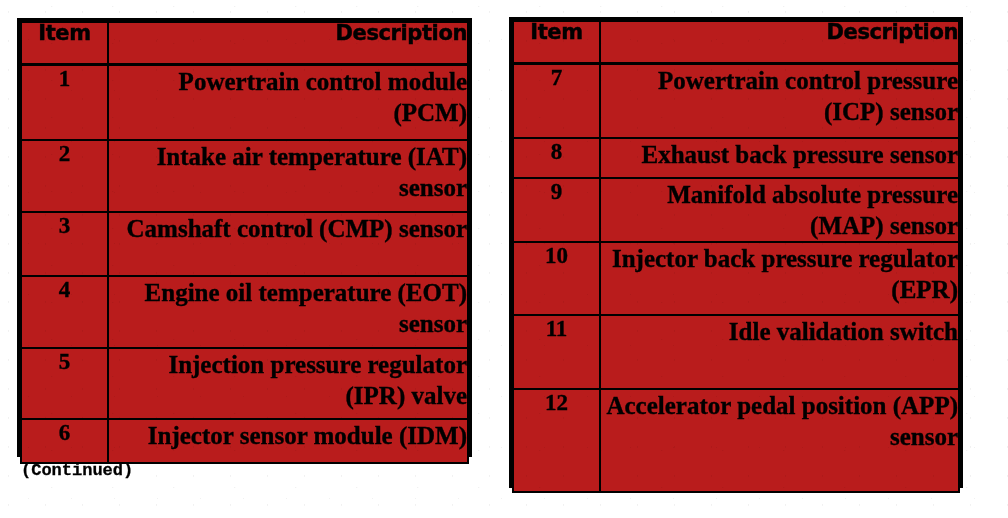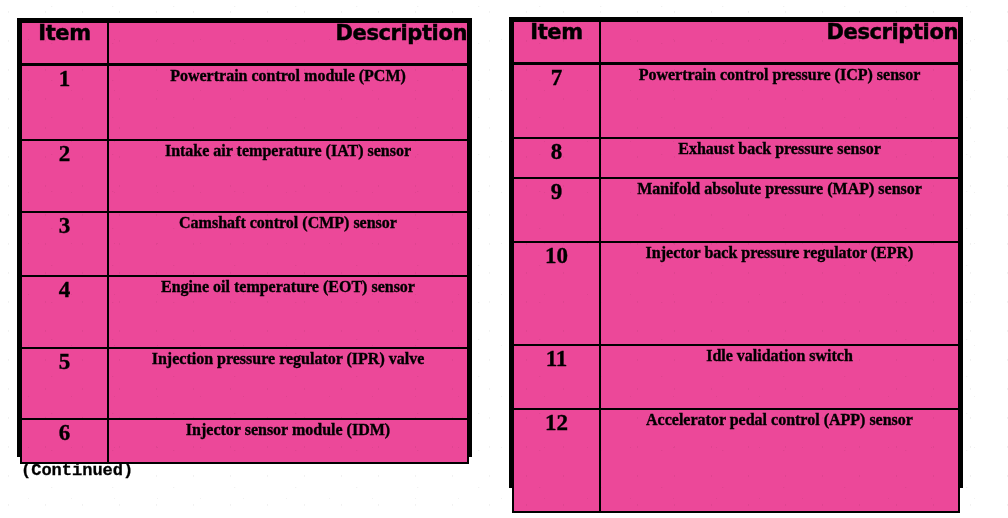--- a/index.html
+++ b/index.html
@@ -37,21 +37,21 @@
     width: 100%;
     height: 100%;
     table-layout: fixed;
   }
 
   .legend-table td,
   .legend-table th {
     border: 2px solid #000;
     padding: 0;
     vertical-align: top;
-    background: #ec4899;
+    background: #b91c1c;
   }
 
   .legend-table th {
     border-bottom-width: 3px;
   }
 
   
   col.col-item  { width: 87px; }
   col.col-desc  { width: auto; }
 
@@ -73,22 +73,22 @@
   .cell-item {
     text-align: center;
     font-size: 23px;
     font-weight: bold;
     font-family: "Liberation Serif", serif;
     padding-top: 6px;
     -webkit-text-stroke: 0.35px #000;
   }
 
   .cell-desc {
-    text-align: center;
-    font-size: 16px;
+    text-align: right;
+    font-size: 25px;
     font-weight: bold;
     font-family: "Liberation Serif", serif;
     line-height: 1.24;
     padding: 5px 4px 4px 11px;
     -webkit-text-stroke: 0.35px #000;
   }
 
   
   #table-left {
     left: 17px;
@@ -193,30 +193,30 @@
           <td class="cell-desc">Powertrain control pressure (ICP) sensor</td>
         </tr>
         <tr style="height:40px">
           <td class="cell-item">8</td>
           <td class="cell-desc">Exhaust back pressure sensor</td>
         </tr>
         <tr style="height:64px">
           <td class="cell-item">9</td>
           <td class="cell-desc">Manifold absolute pressure (MAP) sensor</td>
         </tr>
-        <tr style="height:103px">
+        <tr style="height:73px">
           <td class="cell-item">10</td>
           <td class="cell-desc">Injector back pressure regulator (EPR)</td>
         </tr>
-        <tr style="height:64px">
+        <tr style="height:74px">
           <td class="cell-item">11</td>
           <td class="cell-desc">Idle validation switch</td>
         </tr>
         <tr style="height:103px">
           <td class="cell-item">12</td>
-          <td class="cell-desc">Accelerator pedal control (APP) sensor</td>
+          <td class="cell-desc">Accelerator pedal position (APP) sensor</td>
         </tr>
       </tbody>
     </table>
   </div>
 
   <div class="grain"></div>
 </div>
 
 </body></html>

